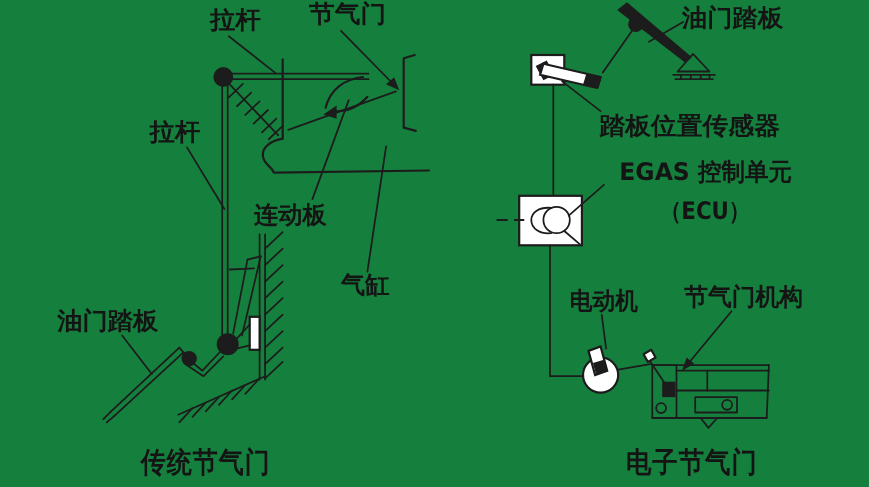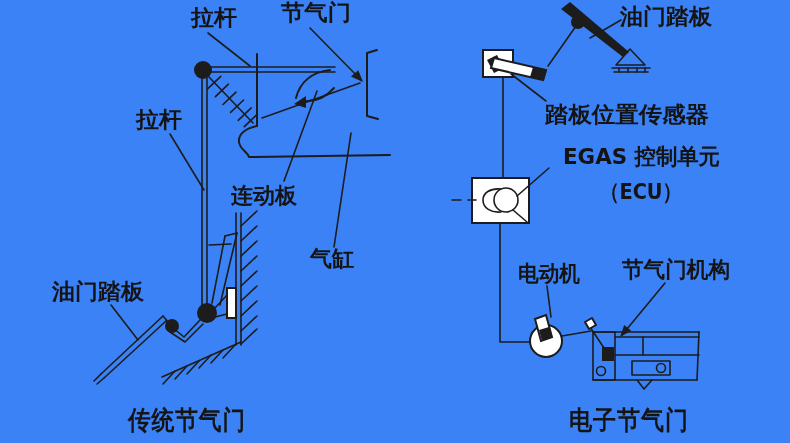--- a/index.html
+++ b/index.html
@@ -1,16 +1,16 @@
 <!DOCTYPE html>
 <html><head>
 <meta charset="utf-8">
 <style>
   html,body{margin:0;padding:0;background:#e8e8e8;}
-  .stage{position:relative;width:790px;height:443px;background:#3b82f6;overflow:hidden;
+  .stage{position:relative;width:790px;height:443px;background:#15803d;overflow:hidden;
          font-family:"DejaVu Sans",sans-serif;}
   svg{position:absolute;left:0;top:0;}
   .ln{stroke:#1c1c1c;fill:none;stroke-width:2;stroke-linecap:round;stroke-linejoin:round;}
   .thin{stroke-width:1.6;}
   .fillink{fill:#1c1c1c;stroke:none;}
   .openbox{fill:#ffffff;stroke:#1c1c1c;stroke-width:2;}
   text{font-family:"DejaVu Sans",sans-serif;font-weight:bold;fill:#141414;}
   .lbl{font-size:22px;}
   .cap{font-size:26px;letter-spacing:1px;}
 </style>

